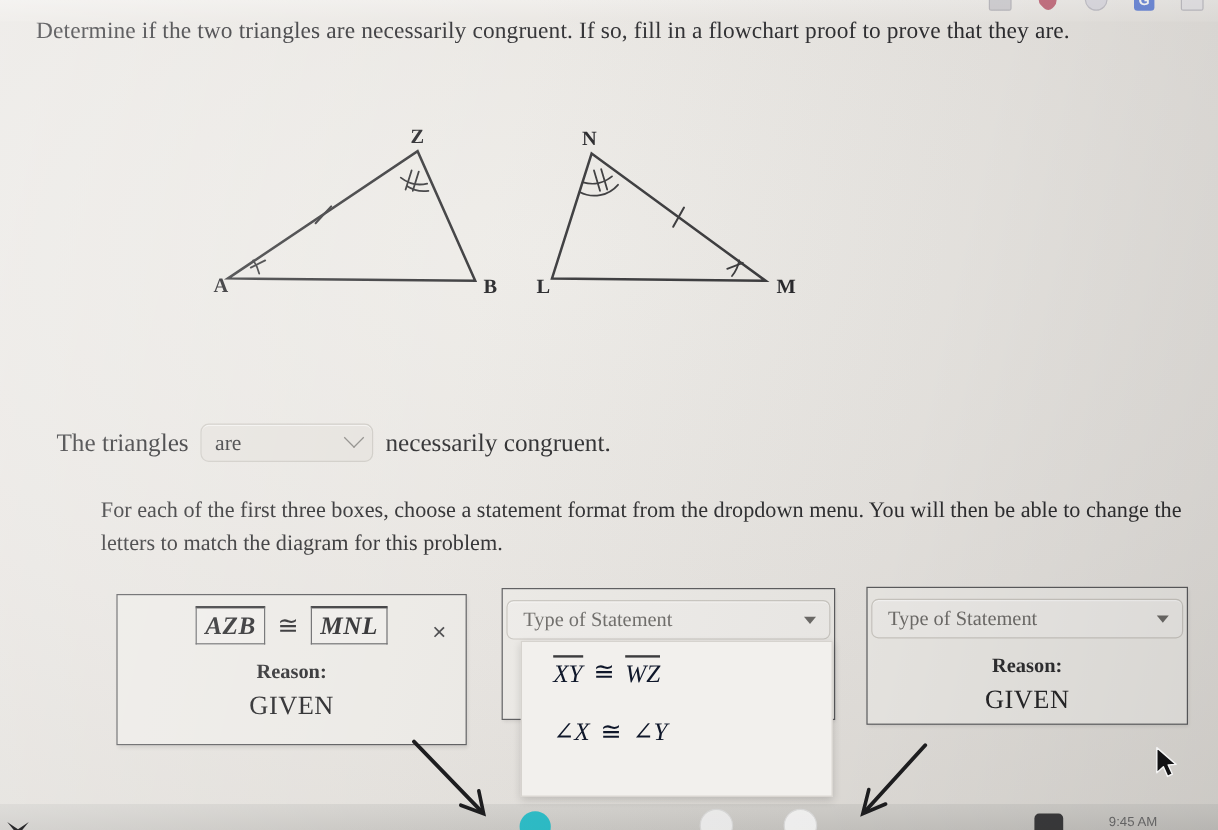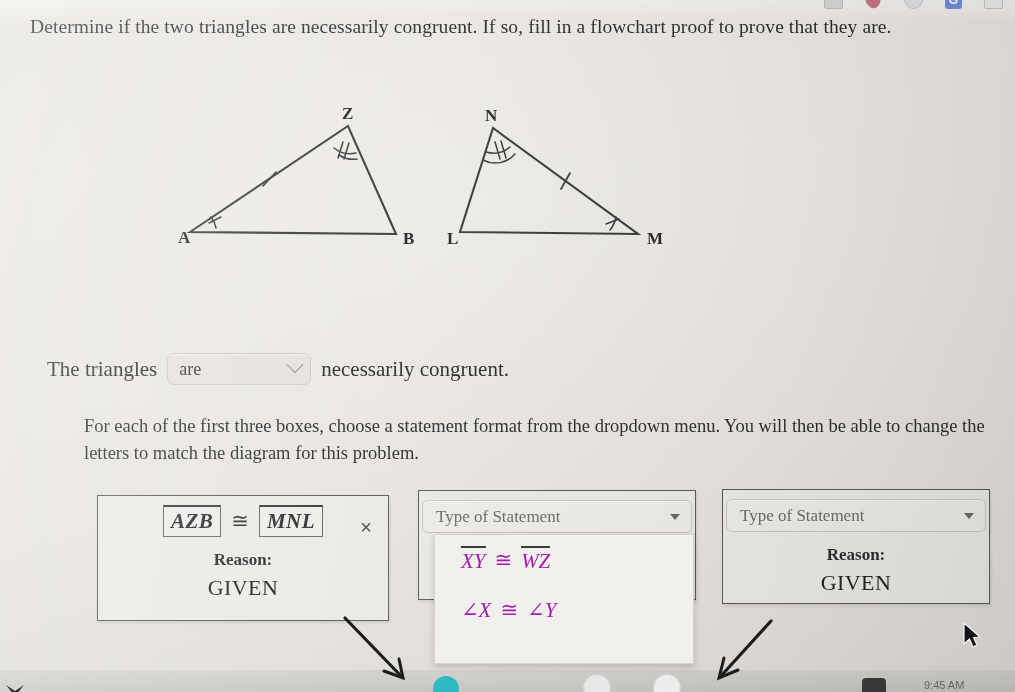--- a/index.html
+++ b/index.html
@@ -224,21 +224,21 @@
     box-shadow: 0 3px 7px rgba(0,0,0,.16);
     overflow: hidden;
     z-index: 6;
   }
   .menu-item {
     height: 50px;
     display: flex;
     align-items: center;
     padding-left: 26px;
     font-size: 21px;
-    color: #a21caf;
+    color: #0f172a;
     cursor: pointer;
   }
   .menu-item.partial { opacity: .30; height: 26px; font-size: 19px; }
   .ovl { border-top: 2px solid #3c3c3e; display: inline-block; padding-top: 1px; font-style: italic; }
   .menu-scroll {
     position: absolute;
     left: 0; right: 0; bottom: -12px;
     display: flex; justify-content: center;
     z-index: 8;
     cursor: pointer;

